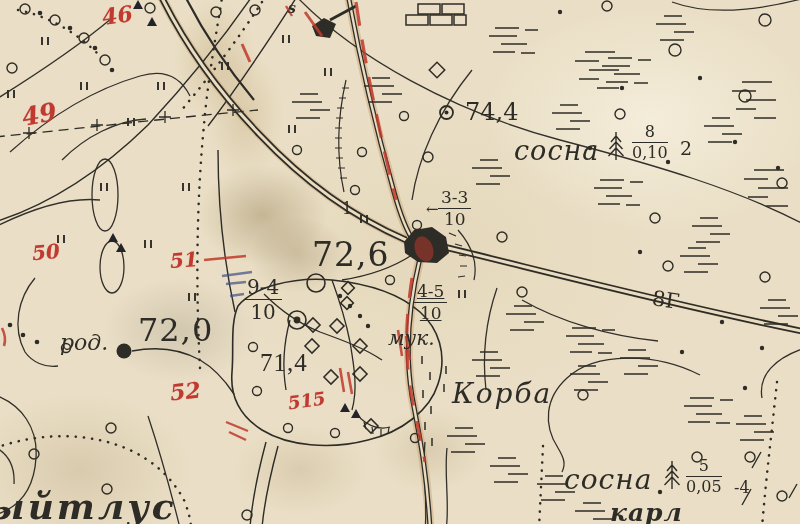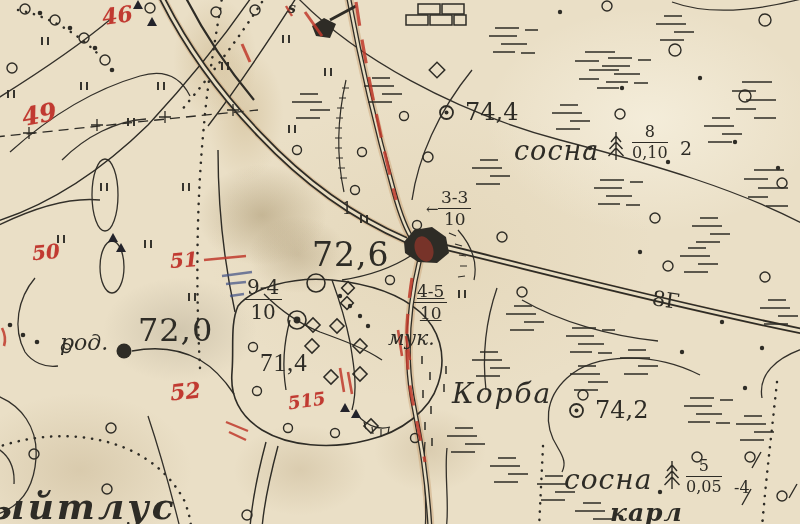--- a/index.html
+++ b/index.html
@@ -352,27 +352,20 @@
   <div class="lbl" style="left:652px;top:290px;font-size:21px;transform:rotate(8deg);">8Г</div>
 
   <div class="lbl it" style="left:60px;top:332px;font-size:22px;">род.</div>
   <div class="lbl" style="left:138px;top:314px;font-size:32px;letter-spacing:1px;">72,0</div>
   <div class="lbl" style="left:260px;top:350px;font-size:25px;letter-spacing:1px;font-family:Liberation Serif, serif;">71,4</div>
 
   <div class="lbl it" style="left:388px;top:328px;font-size:20px;">мук.</div>
 
   <div class="lbl it" style="left:452px;top:336px;font-size:28px;letter-spacing:2px;margin-top:44px;">Корба</div>
 
-  <div class="lbl spot" style="left:568px;top:398px;font-size:24px;">
-    <svg width="17" height="17" style="position:static">
-      <circle cx="8.5" cy="8.5" r="6.5" fill="none" stroke="#2e2c26" stroke-width="1.8"></circle>
-      <circle cx="8.5" cy="8.5" r="2" fill="#2e2c26"></circle>
-    </svg>
-    <span>74,2</span>
-  </div>
 
   <div class="lbl it" style="left:564px;top:466px;font-size:28px;letter-spacing:1px;">сосна</div>
   <svg width="16" height="30" style="left:664px;top:460px;">
     <path d="M8 1 L8 29 M8 5 L3 11 M8 5 L13 11 M8 11 L1.5 18 M8 11 L14.5 18 M8 17 L0.5 25 M8 17 L15.5 25" stroke="#2e2c26" stroke-width="1.4" fill="none"></path>
   </svg>
   <div class="frac" style="left:686px;top:458px;font-size:16px;">
     <span class="num">5</span>
     <span class="den">0,05</span>
   </div>
   <div class="side" style="left:734px;top:480px;font-size:16px;">-4</div>

